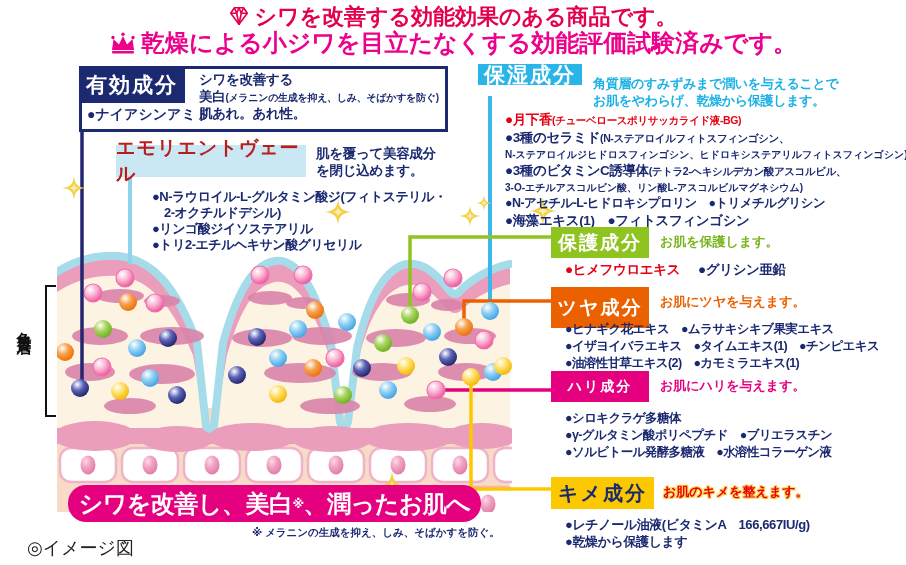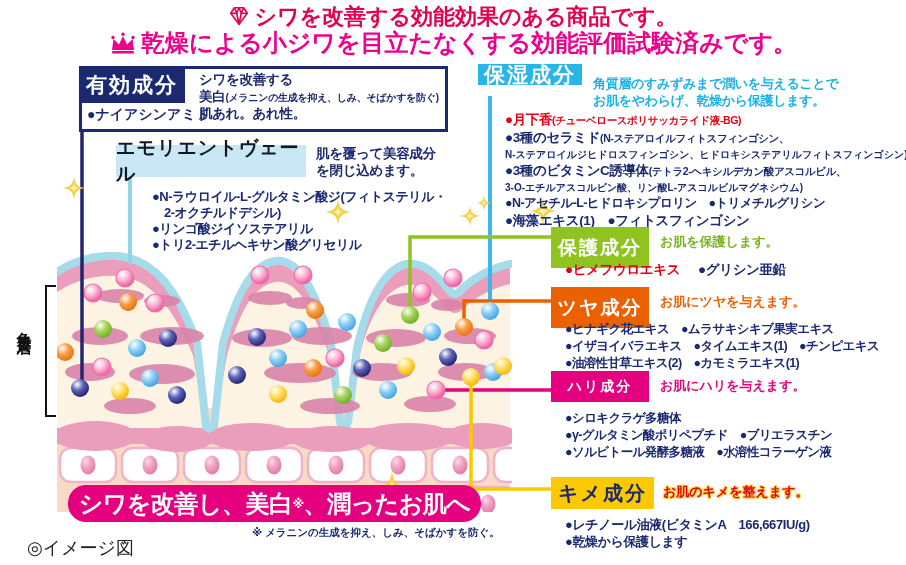--- a/index.html
+++ b/index.html
@@ -19,36 +19,36 @@
   
   .cat { display:flex; align-items:center; justify-content:center; color:#fff;
          font-size:20px; letter-spacing:2px; }
   
   .sec-active { left:79px; top:66px; width:369px; height:66px; border:3px solid #1b2a70; background:#fff; }
   .sec-active .cat { position:absolute; left:-3px; top:-3px; width:106px; height:37px; background:#1b2a70; font-size:21px; }
   .sec-active .desc { position:absolute; left:117px; top:3px; font-size:13.5px; line-height:16.5px; color:#1b2a70; white-space:nowrap; letter-spacing:-0.3px; }
   .sec-active .ing { position:absolute; left:5px; top:37px; font-size:14px; color:#1b2a70; white-space:nowrap; }
   .sm { font-size:10px; }
   
-  .emo-title { left:116px; top:145px; width:190px; height:32px; background:#c9e8f3; color:#0f172a;
+  .emo-title { left:116px; top:145px; width:190px; height:32px; background:#c9e8f3; color:#b91c1c;
                display:flex; align-items:center; justify-content:center; font-size:19px; letter-spacing:1px; }
   .emo-desc { left:316px; top:145px; font-size:13.5px; line-height:17px; color:#1b2a70; white-space:nowrap; letter-spacing:-0.3px; }
   .ing-list { color:#1b2a70; white-space:nowrap; }
   .ing-list .ln { font-size:13px; line-height:16px; letter-spacing:-0.5px; }
   .emo-ing { left:152px; top:189px; }
   .emo-ing .indent { padding-left:12px; }
   
   .moist-title { left:478px; top:64px; width:104px; height:21px; background:#29b5e8; font-size:21px; }
   .moist-desc  { left:593px; top:67px; font-size:13px; line-height:17px; color:#1ab1e6; white-space:nowrap; letter-spacing:-0.3px;margin-top:8px; }
   .moist-ing { left:505px; top:111px; }
   .moist-ing .ln { line-height:17px; font-size:13.5px; letter-spacing:-0.4px; }
   .moist-ing .cont { line-height:15px; font-size:10px; letter-spacing:0; }
   .moist-ing .tight { font-size:12.5px; letter-spacing:-0.6px; }
   .sub { font-size:10.5px; }
-  .prot-title { left:551px; top:227px; width:98px; height:41px; background:#8fc31f; font-size:19px; }
+  .prot-title { left:551px; top:227px; width:98px; height:31px; background:#8fc31f; font-size:19px; }
   .prot-desc  { left:660px; top:233px; font-size:13px; color:#79b41c; white-space:nowrap; }
   .prot-ing   { left:565px; top:261px; font-size:13.5px; letter-spacing:-0.4px; white-space:nowrap; }
   .gap { display:inline-block; width:18px; }
   .gloss-title { left:551px; top:287px; width:98px; height:41px; background:#eb6100; font-size:19px; }
   .gloss-desc  { left:660px; top:293px; font-size:13px; color:#eb6100; white-space:nowrap; }
   .gloss-ing   { left:565px; top:321px; }
   .gloss-ing .ln, .firm-ing .ln { font-size:12.5px; line-height:17px; letter-spacing:-0.6px; }
   .firm-title { left:551px; top:371px; width:98px; height:31px; background:#e4007f; font-size:14px; }
   .firm-desc  { left:660px; top:377px; font-size:13px; color:#e4007f; white-space:nowrap; }
   .firm-ing   { left:565px; top:410px; }

